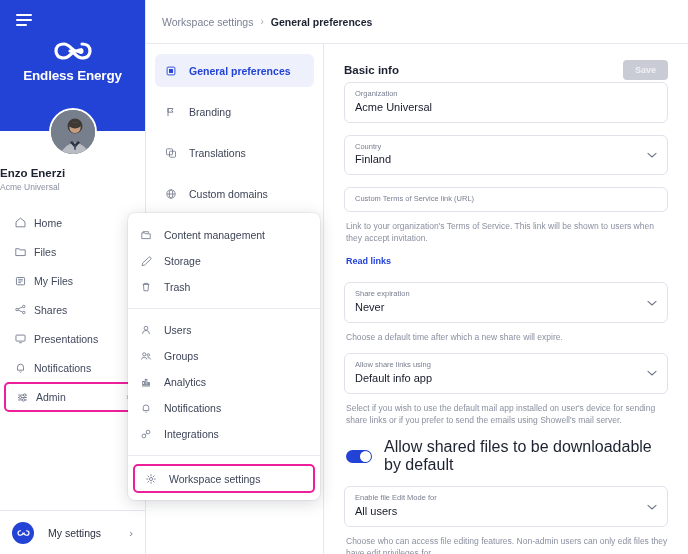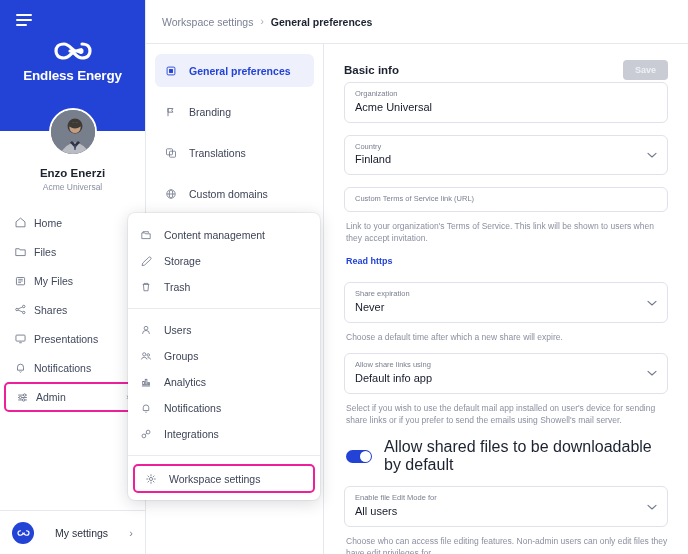--- a/index.html
+++ b/index.html
@@ -53,21 +53,21 @@
   }
   .avatar {
     width: 48px; height: 48px; border-radius: 50%;
     background: #6e7684;
     border: 2px solid #ffffff;
     overflow: hidden; position: relative;
   }
   .avatar svg { display: block; }
 
   .user-block {
-    padding-top: 36px; text-align: center;
+    padding-top: 36px; text-align: left;
     background: #fff;
   }
   .user-name { font-size: 11.5px; font-weight: bold; color: #1c2230; }
   .user-org  { font-size: 8.5px; color: #8b90a0; margin-top: 3px; }
 
   
   .nav { margin-top: 16px; }
   .nav-item {
     position: relative;
     display: flex; align-items: center;
@@ -87,21 +87,20 @@
     padding-left: 10px;
     height: 30px;
   }
 
   .sidebar-spacer { flex: 1; }
   .my-settings {
     border-top: 1px solid #e6e8ee;
     height: 44px;
     display: flex; align-items: center; padding: 0 12px;
     cursor: pointer;
-    gap: 7px;
   }
   .ms-logo {
     width: 22px; height: 22px; border-radius: 50%;
     background: #2342d6; color: #fff;
     display: flex; align-items: center; justify-content: center;
     flex: 0 0 22px;
   }
   .ms-label { margin-left: 14px; font-size: 10.5px; color: #2b3040; font-weight: 500;}
   .ms-chev { margin-left: auto; color: #7b8194; font-size: 11px; }
 
@@ -424,21 +423,21 @@
             <svg width="10" height="7" viewBox="0 0 12 8">
                 <path d="M1.2 2 L6 6.4 L10.8 2" fill="none" stroke="currentColor" stroke-width="1.3" stroke-linecap="round" stroke-linejoin="round"></path>
               </svg>
           </span>
         </div>
 
         <div class="field">
           <div class="f-label">Custom Terms of Service link (URL)</div>
         </div>
         <div class="helper">Link to your organization's Terms of Service. This link will be shown to users when they accept invitation.</div>
-        <a class="readmore">Read https</a>
+        <a class="readmore">Read links</a>
 
         <div class="field select" style="margin-top:4px">
           <div class="f-label">Share expiration</div>
           <div class="f-value">Never</div>
           <span class="f-chev">
             <svg width="10" height="7" viewBox="0 0 12 8">
                 <path d="M1.2 2 L6 6.4 L10.8 2" fill="none" stroke="currentColor" stroke-width="1.3" stroke-linecap="round" stroke-linejoin="round"></path>
               </svg>
           </span>
         </div>

